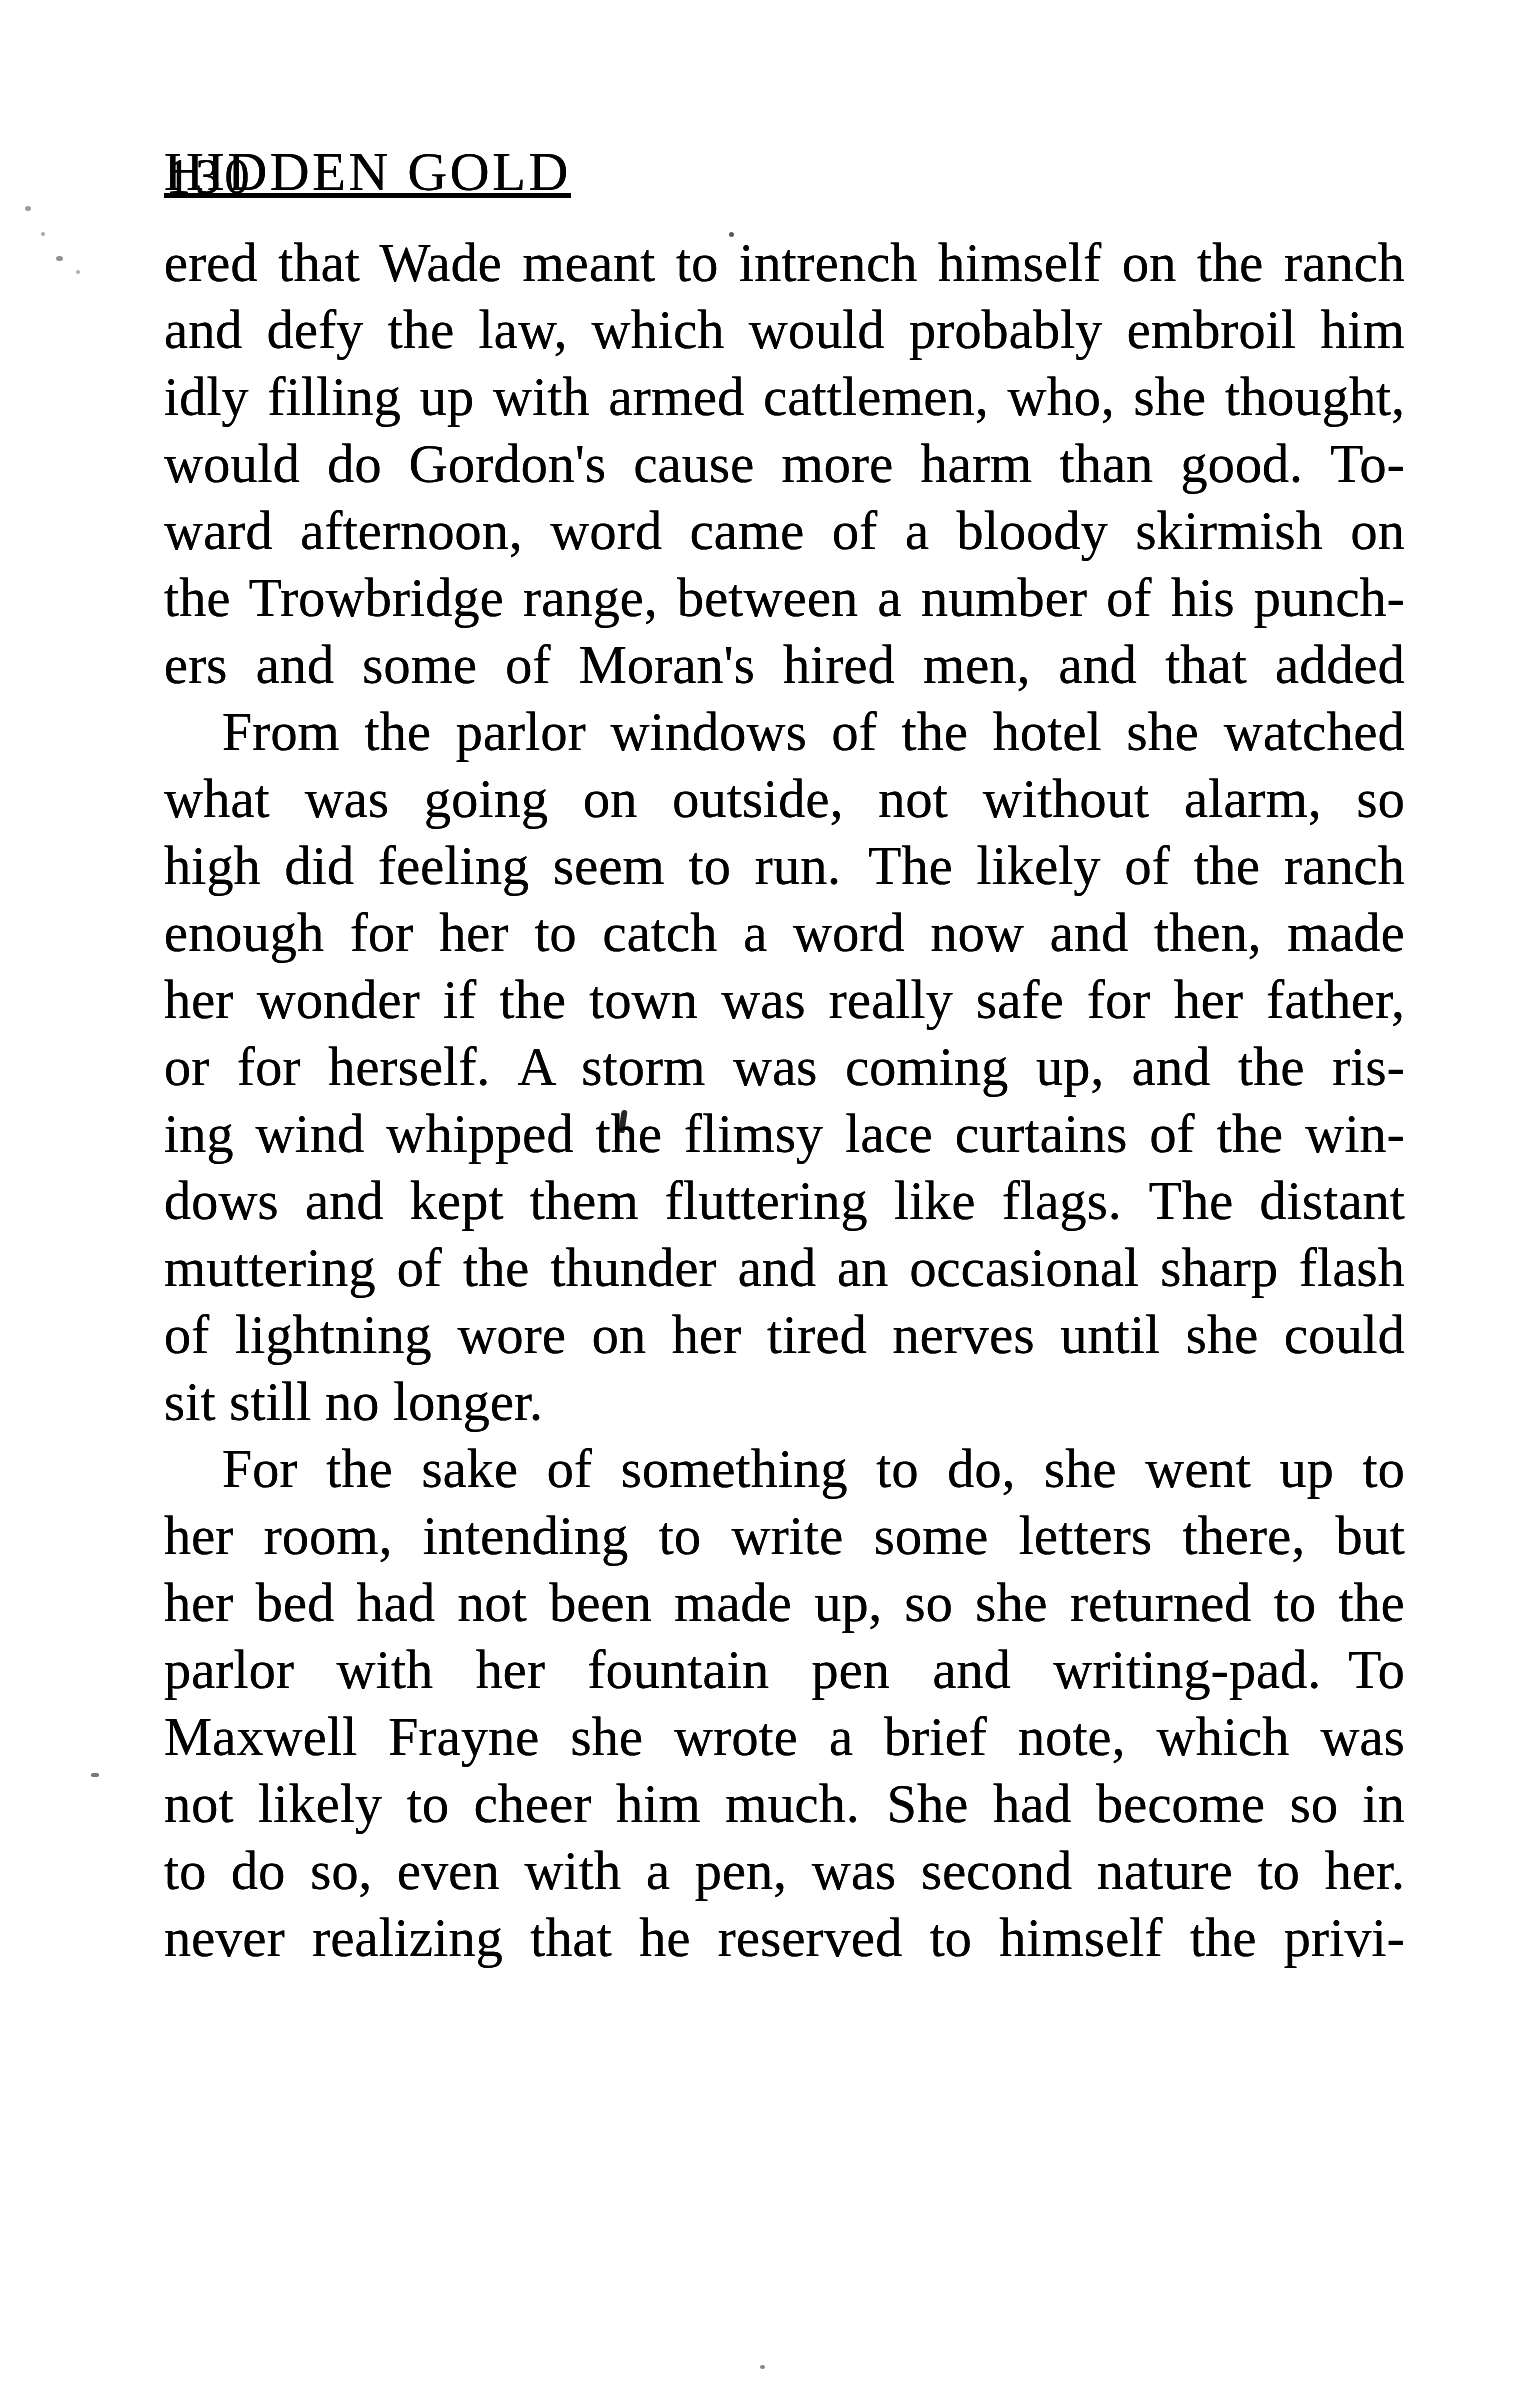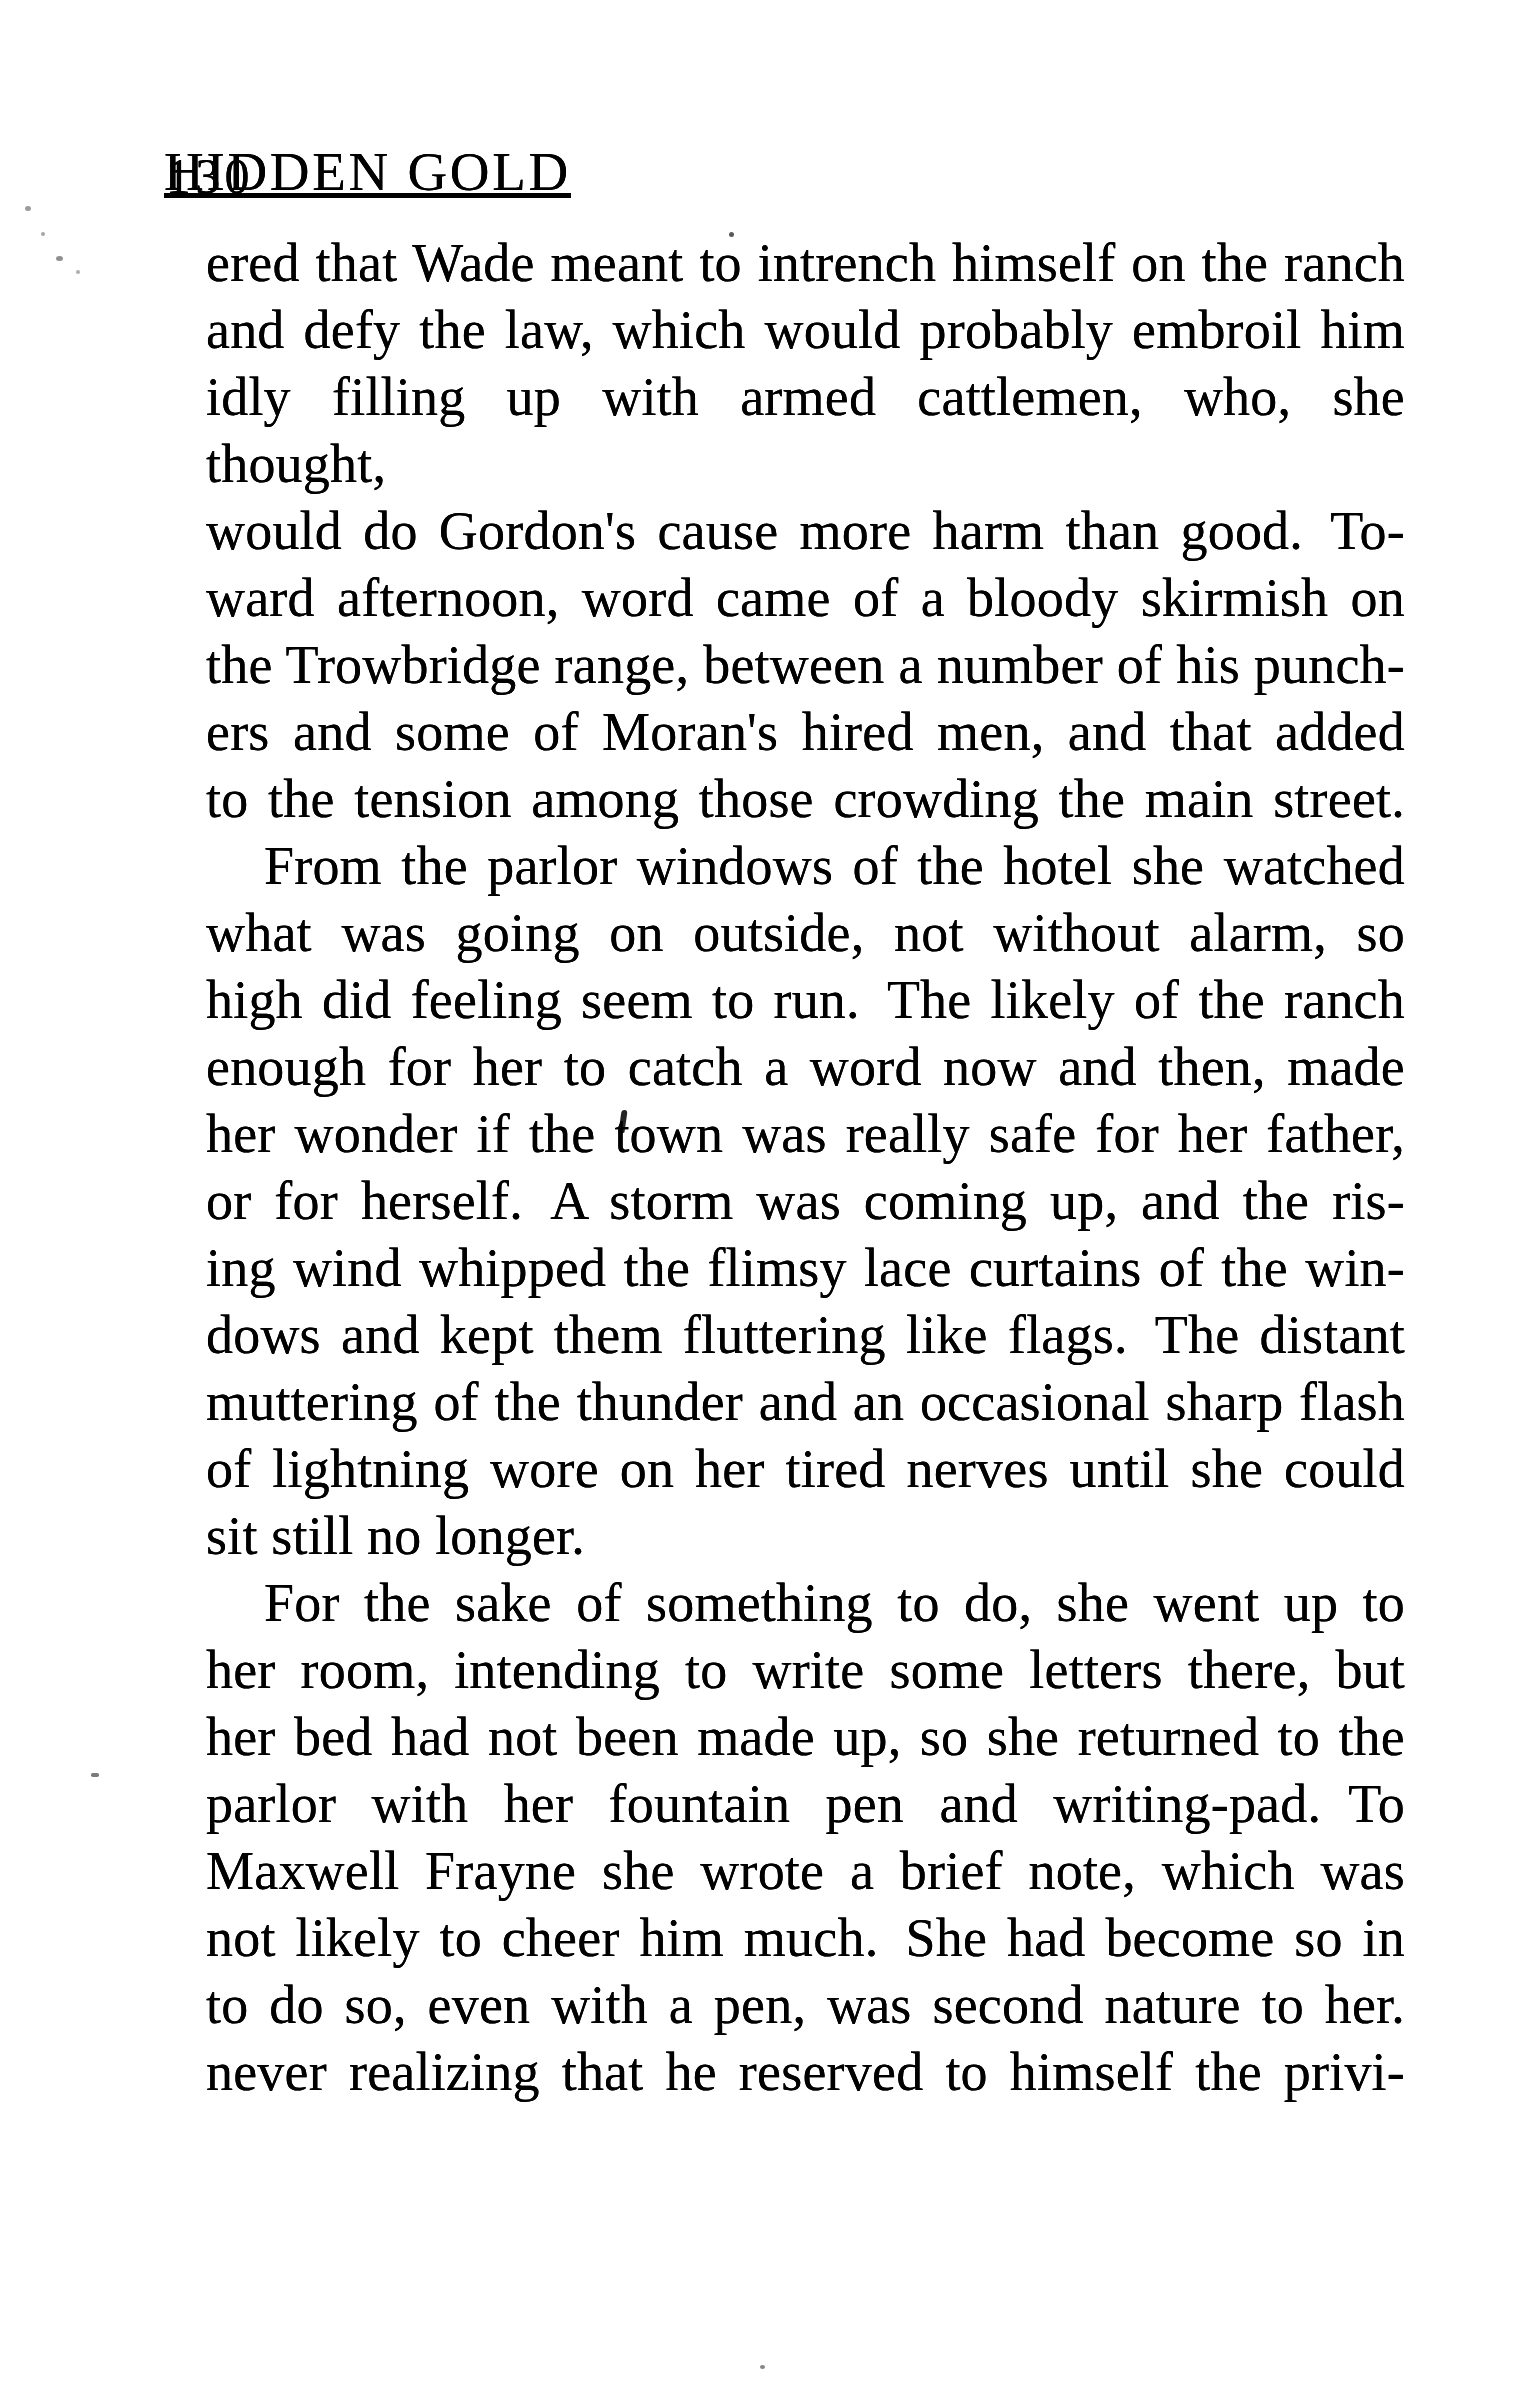--- a/index.html
+++ b/index.html
@@ -42,21 +42,20 @@
     font-size: 54px;
     line-height: 67px;
     letter-spacing: 0.2px;
     text-shadow: 0 0 0.5px #000;
   }
   .para { margin: 0; padding: 0; }
   .line {
     display: block;
     text-align: justify;
     text-align-last: justify;
-    margin-left: 42px;
   }
   .line.indent { text-indent: 58px; }
   .line.short { text-align-last: left; }
   
   .speck {
     position: absolute;
     background: #222;
     border-radius: 50%;
   }
   .speck.s1 { left: 25px;  top: 206px;  width: 6.2px;  height: 5.3px;  opacity: .45; }
@@ -91,21 +90,20 @@
   <div class="bodytext">
 
     <p class="para">
       <span class="line">ered that Wade meant to intrench himself on the ranch</span>
       <span class="line">and defy the law, which would probably embroil him</span>
       <span class="line">idly filling up with armed cattlemen, who, she thought,</span>
       <span class="line">would do Gordon's cause more harm than good. To-</span>
       <span class="line">ward afternoon, word came of a bloody skirmish on</span>
       <span class="line">the Trowbridge range, between a number of his punch-</span>
       <span class="line">ers and some of Moran's hired men, and that added</span>
-      <span class="line">to the tension among those crowding the main street.</span>
     </p>
 
     <p class="para">
       <span class="line indent">From the parlor windows of the hotel she watched</span>
       <span class="line">what was going on outside, not without alarm, so</span>
       <span class="line">high did feeling seem to run. The likely of the ranch</span>
       <span class="line">enough for her to catch a word now and then, made</span>
       <span class="line">her wonder if the town was really safe for her father,</span>
       <span class="line">or for herself. A storm was coming up, and the ris-</span>
       <span class="line">ing wind whipped the flimsy lace curtains of the win-</span>

